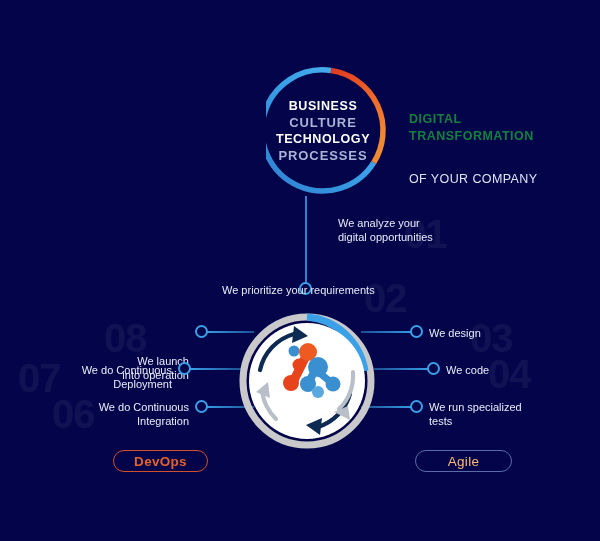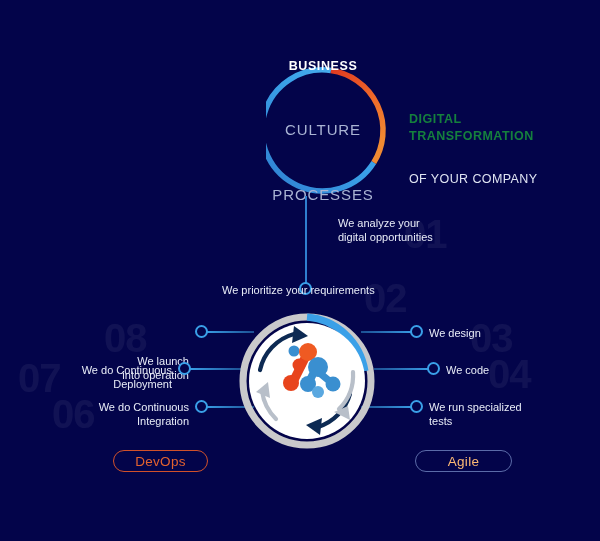--- a/index.html
+++ b/index.html
@@ -26,21 +26,21 @@
 
   
   .top-ring-wrap { position:absolute; left:266px; top:66px; width:130px; height:130px; }
   .top-ring-wrap svg { display:block; }
   .top-labels {
     position:absolute; left:258px; top:66px; width:130px; height:130px;
     display:flex; flex-direction:column; align-items:center; justify-content:center;
     gap:2px;
   }
   .tl-strong { color:#ffffff; font-weight:bold; font-size:12.5px; letter-spacing:0.6px; }
-  .tl-light  { color:#aab4d4; font-weight:normal; font-size:15px; letter-spacing:0.9px;margin-top:46px; }
+  .tl-light  { color:#aab4d4; font-weight:bold; font-size:13px; letter-spacing:0.9px; }
 
   
   .headline { position:absolute; left:409px; top:111px; line-height:16.5px; }
   .hl1, .hl2 { color:#15803d; font-weight:bold; font-size:12.5px; letter-spacing:0.5px; display:block; }
   .hl3 { color:#dfe4f2; font-weight:normal; font-size:12.5px; letter-spacing:0.4px; display:block;margin-top:27px; }
 
   
   .vline { position:absolute; background:#2f7fd0; }
   .hline { position:absolute; height:2px; }
   .dot {
@@ -59,21 +59,21 @@
   .dev-wrap { position:absolute; left:238px; top:312px; width:138px; height:138px; }
   .dev-wrap svg { display:block; }
 
   
   .pill {
     position:absolute; display:flex; align-items:center; justify-content:center;
     border-radius:20px; font-size:13.5px; letter-spacing:0.3px;
   }
   .pill-devops {
     left:113px; top:450px; width:95px; height:22px;
-    border:1px solid #d1512a; color:#e2622f; font-weight:normal;
+    border:1px solid #d1512a; color:#e2622f; font-weight:bold;
   }
   .pill-agile {
     left:415px; top:450px; width:97px; height:22px;
     border:1px solid #5b6ba8; color:#fdba74; font-weight:normal;text-align:center;
   }
 </style>
 </head>
 <body>
 
 <div id="stage">
@@ -108,20 +108,21 @@
 
       <path d="M 65 4.5 A 60.5 60.5 0 1 0 107.8 96.5" fill="none" stroke="url(#gLeft)" stroke-width="5.5" stroke-linecap="butt"></path>
 
       <path d="M 65 4.5 A 60.5 60.5 0 0 1 107.8 96.5" fill="none" stroke="url(#gRight)" stroke-width="5.5" stroke-linecap="butt"></path>
     </svg>
   </div>
 
   <div class="top-labels">
     <span class="tl-strong">BUSINESS</span>
     <span class="tl-light">CULTURE</span>
+    <span class="tl-strong">TECHNOLOGY</span>
     <span class="tl-light">PROCESSES</span>
   </div>
 
   <div class="headline">
     <span class="hl1">DIGITAL</span>
     <span class="hl2">TRANSFORMATION</span>
     <span class="hl3">OF YOUR COMPANY</span>
   </div>
 
   <div class="vline" style="left:305px;top:196px;width:1.5px;height:88px;"></div>

